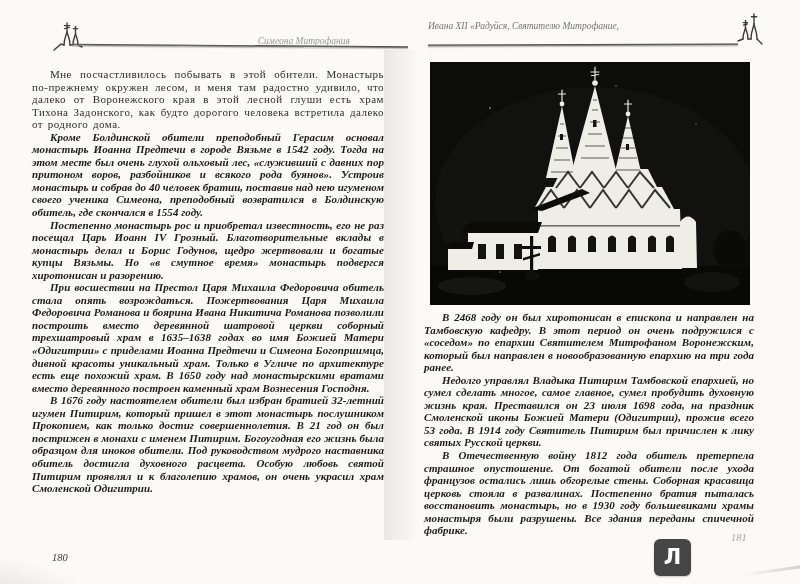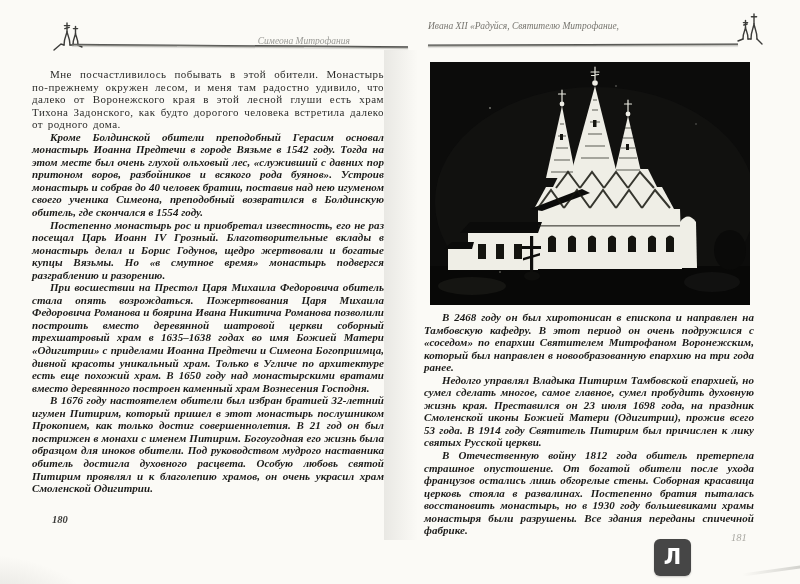--- a/index.html
+++ b/index.html
@@ -34,21 +34,21 @@
   .col-left{left:32px;top:56px;width:352px;margin-top:12px;}
   .col-right{left:424px;top:311px;width:330px;}
   .column p{margin:0;text-indent:18px;}
   .p-regular{font-weight:normal;color:#2d2d2b;letter-spacing:0.45px;word-spacing:1.5px;}
   .p-bold{font-weight:bold;color:#1b1b19;letter-spacing:0.05px;font-style:italic;}
   
   .photo{position:absolute;left:430px;top:62px;width:320px;height:243px;}
   .photo svg{display:block;}
   
   .page-number{position:absolute;font-style:italic;font-size:10.5px;}
-  .pn-left{left:52px;top:514px;color:#3a3a38;font-weight:bold;}
+  .pn-left{left:52px;top:552px;color:#3a3a38;}
   .pn-right{left:731px;top:532px;color:#a9a8a2;}
   
   .watermark{position:absolute;left:654px;top:539px;width:37px;height:37px;
     background:#464646;border-radius:6px;display:flex;align-items:center;justify-content:center;
     box-shadow:0 1px 2px rgba(0,0,0,0.2);}
   .watermark span{color:#ffffff;font-family:"DejaVu Sans","Liberation Sans",sans-serif;
     font-weight:bold;font-size:21px;line-height:1;}
 </style>
 </head>
 <body>
@@ -71,21 +71,21 @@
           <path d="M23.4,12.6 L27.6,12.6"></path>
         <path d="M4,34 L11,28 L14,29 M20,29 L23,29 M28,29 L32,31"></path>
       </g>
     </svg>
     <div class="head-rule rule-left"></div>
     <div class="running-head rh-left">Симеона Митрофания</div>
 
     <div class="column col-left">
       <p class="p-regular">Мне посчастливилось побывать в этой обители. Монастырь по-прежнему окружен лесом, и меня там радостно удивило, что далеко от Воронежского края в этой лесной глуши есть храм Тихона Задонского, как будто дорогого человека встретила далеко от родного дома.</p>
       <p class="p-bold">Кроме Болдинской обители преподобный Герасим основал монастырь Иоанна Предтечи в городе Вязьме в 1542 году. Тогда на этом месте был очень глухой ольховый лес, «служивший с давних пор притоном воров, разбойников и всякого рода буянов». Устроив монастырь и собрав до 40 человек братии, поставив над нею игуменом своего ученика Симеона, преподобный возвратился в Болдинскую обитель, где скончался в 1554 году.</p>
-      <p class="p-bold">Постепенно монастырь рос и приобретал известность, его не раз посещал Царь Иоанн IV Грозный. Благотворительные вклады в монастырь делал и Борис Годунов, щедро жертвовали и богатые купцы Вязьмы. Но «в смутное время» монастырь подвергся разграблению и разорению.</p>
+      <p class="p-bold">Постепенно монастырь рос и приобретал известность, его не раз посещал Царь Иоанн IV Грозный. Благотворительные вклады в монастырь делал и Борис Годунов, щедро жертвовали и богатые купцы Вязьмы. Но «в смутное время» монастырь подвергся хиротонисан и разорению.</p>
       <p class="p-bold">При восшествии на Престол Царя Михаила Федоровича обитель стала опять возрождаться. Пожертвования Царя Михаила Федоровича Романова и боярина Ивана Никитича Романова позволили построить вместо деревянной шатровой церкви соборный трехшатровый храм в 1635–1638 годах во имя Божией Матери «Одигитрии» с приделами Иоанна Предтечи и Симеона Богоприимца, дивной красоты уникальный храм. Только в Угличе по архитектуре есть еще похожий храм. В 1650 году над монастырскими вратами вместо деревянного построен каменный храм Вознесения Господня.</p>
       <p class="p-bold">В 1676 году настоятелем обители был избран братией 32-летний игумен Питирим, который пришел в этот монастырь послушником Прокопием, как только достиг совершеннолетия. В 21 год он был пострижен в монахи с именем Питирим. Богоугодная его жизнь была образцом для иноков обители. Под руководством мудрого наставника обитель достигла духовного расцвета. Особую любовь святой Питирим проявлял и к благолепию храмов, он очень украсил храм Смоленской Одигитрии.</p>
     </div>
 
     <div class="page-number pn-left">180</div>
   </div>
 
   <div>
     <div class="running-head rh-right">
       <div>Ивана XII «Радуйся, Святителю Митрофание,</div>

